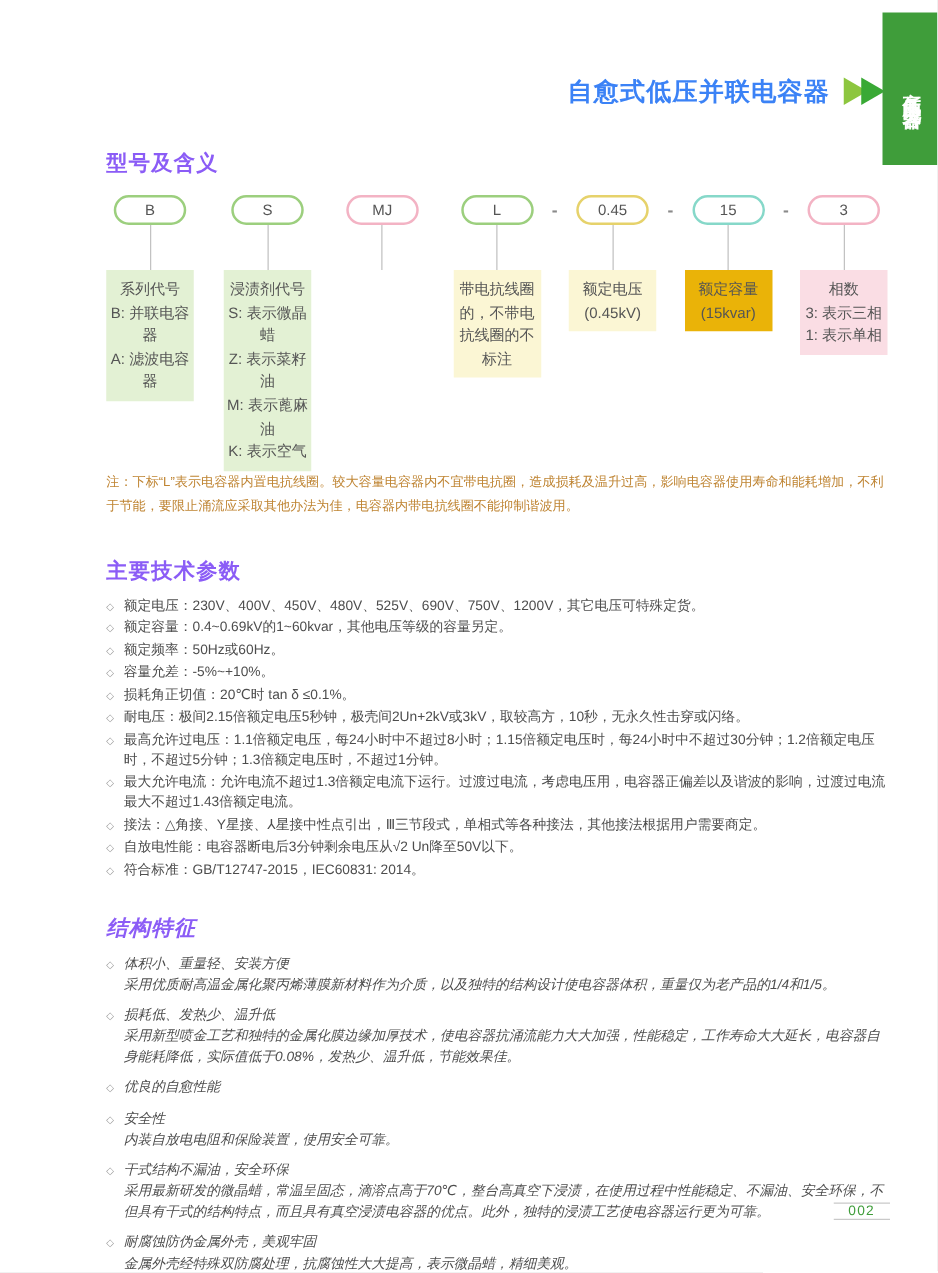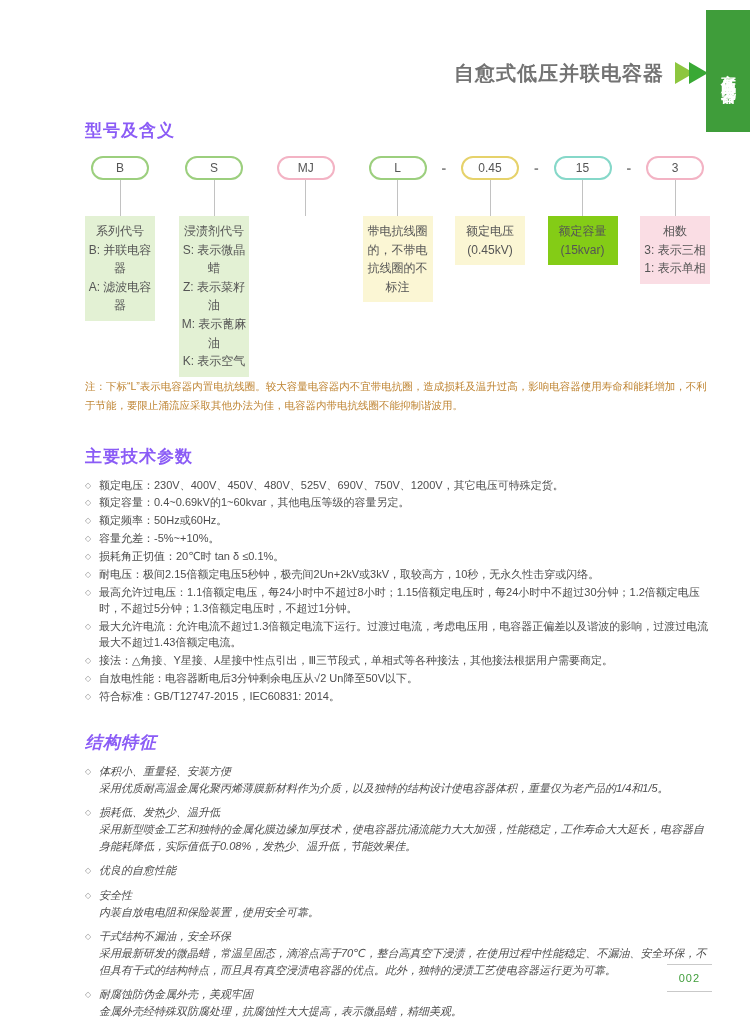--- a/index.html
+++ b/index.html
@@ -12,21 +12,21 @@
     position:absolute; top:10px; right:0; width:44px; height:122px;
     background:#3f9d3a; color:#fff; writing-mode:vertical-rl;
     display:flex; align-items:center; justify-content:center;
     font-size:15px; font-weight:bold; letter-spacing:3px;
   }
 
   .content { padding:0 40px 0 85px; }
 
   
   .header { display:flex; justify-content:flex-end; align-items:center; padding-top:55px; height:91px; }
-  .title { font-size:20px; font-weight:bold; color:#737373; letter-spacing:1px; }
+  .title { font-size:20px; font-weight:bold; color:#3b82f6; letter-spacing:1px; }
   .arrows { margin-left:10px; display:block; }
 
   .sec-heading { font-size:17px; font-weight:bold; color:#8b5cf6; letter-spacing:1px; }
   section.model { margin-top:28px; }
   section.params { margin-top:30px; }
   section.features { margin-top:26px;font-style:italic; }
 
   
   .code-row { margin-top:14px; display:flex; align-items:flex-start; }
   .code-col { width:70px; display:flex; flex-direction:column; align-items:center; }
@@ -42,42 +42,42 @@
   .pill.yellow { border-color:#e6d26b; }
   .pill.teal   { border-color:#86d8c9; }
   .connector { width:1px; height:36px; background:#c2c2c2; }
   .cbox {
     width:70px; padding:6px 2px; font-size:12px; line-height:1.55;
     color:#555; text-align:center; white-space:pre-line;
   }
   .cbox.green  { background:#e3f1d4; }
   .cbox.pink   { background:#fadde4; }
   .cbox.yellow { background:#fbf6d4; }
-  .cbox.teal   { background:#84cc16; }
+  .cbox.teal   { background:#eab308; }
 
   .note { font-size:10.5px; line-height:1.8; color:#bf8432; }
 
   
   .params-list { margin-top:10px; font-size:11px; color:#4d4d4d; }
   .param-item { display:flex; margin-bottom:2px; }
   .bullet { flex:0 0 14px; font-size:8px; color:#9a9a9a; padding-top:3px; }
   .param-text { flex:1; line-height:1.45; }
 
   
   .features-list { margin-top:10px; font-size:11px; color:#4d4d4d; }
   .feature { margin-bottom:9px; }
   .feature-title-row { display:flex; }
   .feature-title { line-height:1.45; }
   .feature-desc { margin-left:14px; line-height:1.5; }
 
   
   .pageno {
-    position:absolute; right:38px; bottom:26px;
+    position:absolute; right:38px; bottom:42px;
     border-top:1px solid #c9c9c9; border-bottom:1px solid #c9c9c9;
-    padding:7px 12px; color:#3f9d3a; font-size:11px; letter-spacing:1px;
+    padding:0 12px; color:#3f9d3a; font-size:11px; letter-spacing:1px;
   }
 </style>
 </head>
 <body>
 
 <div class="page">
 
   <div class="side-tab">高低压电容器</div>
 
   <div class="content">

